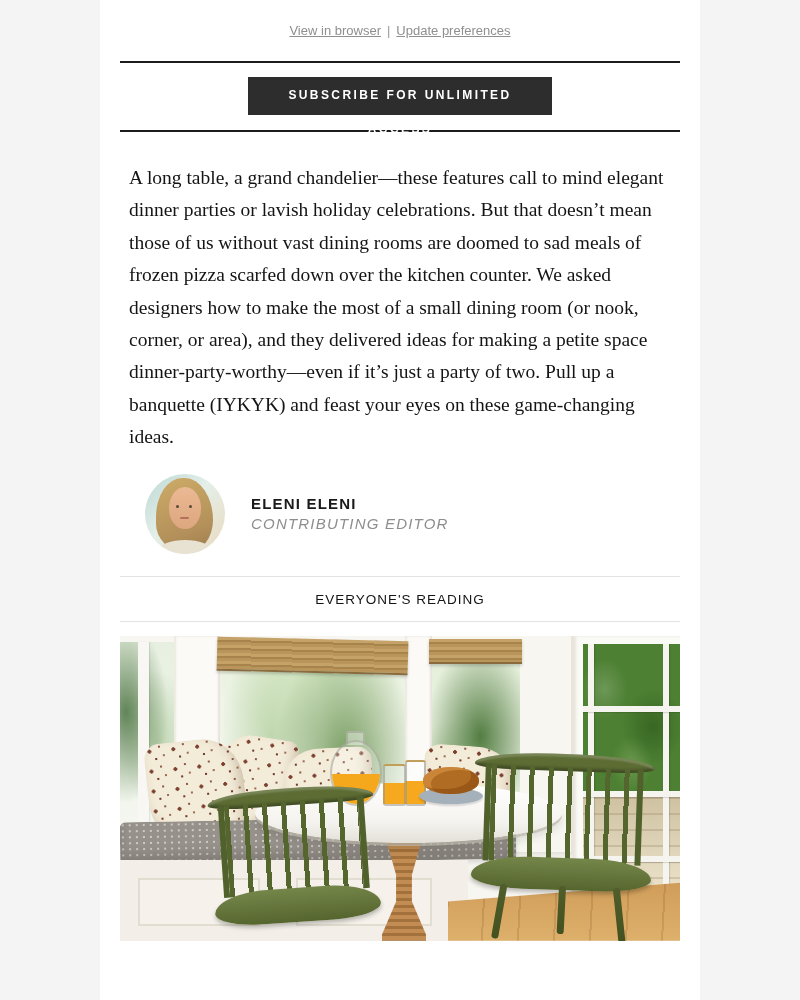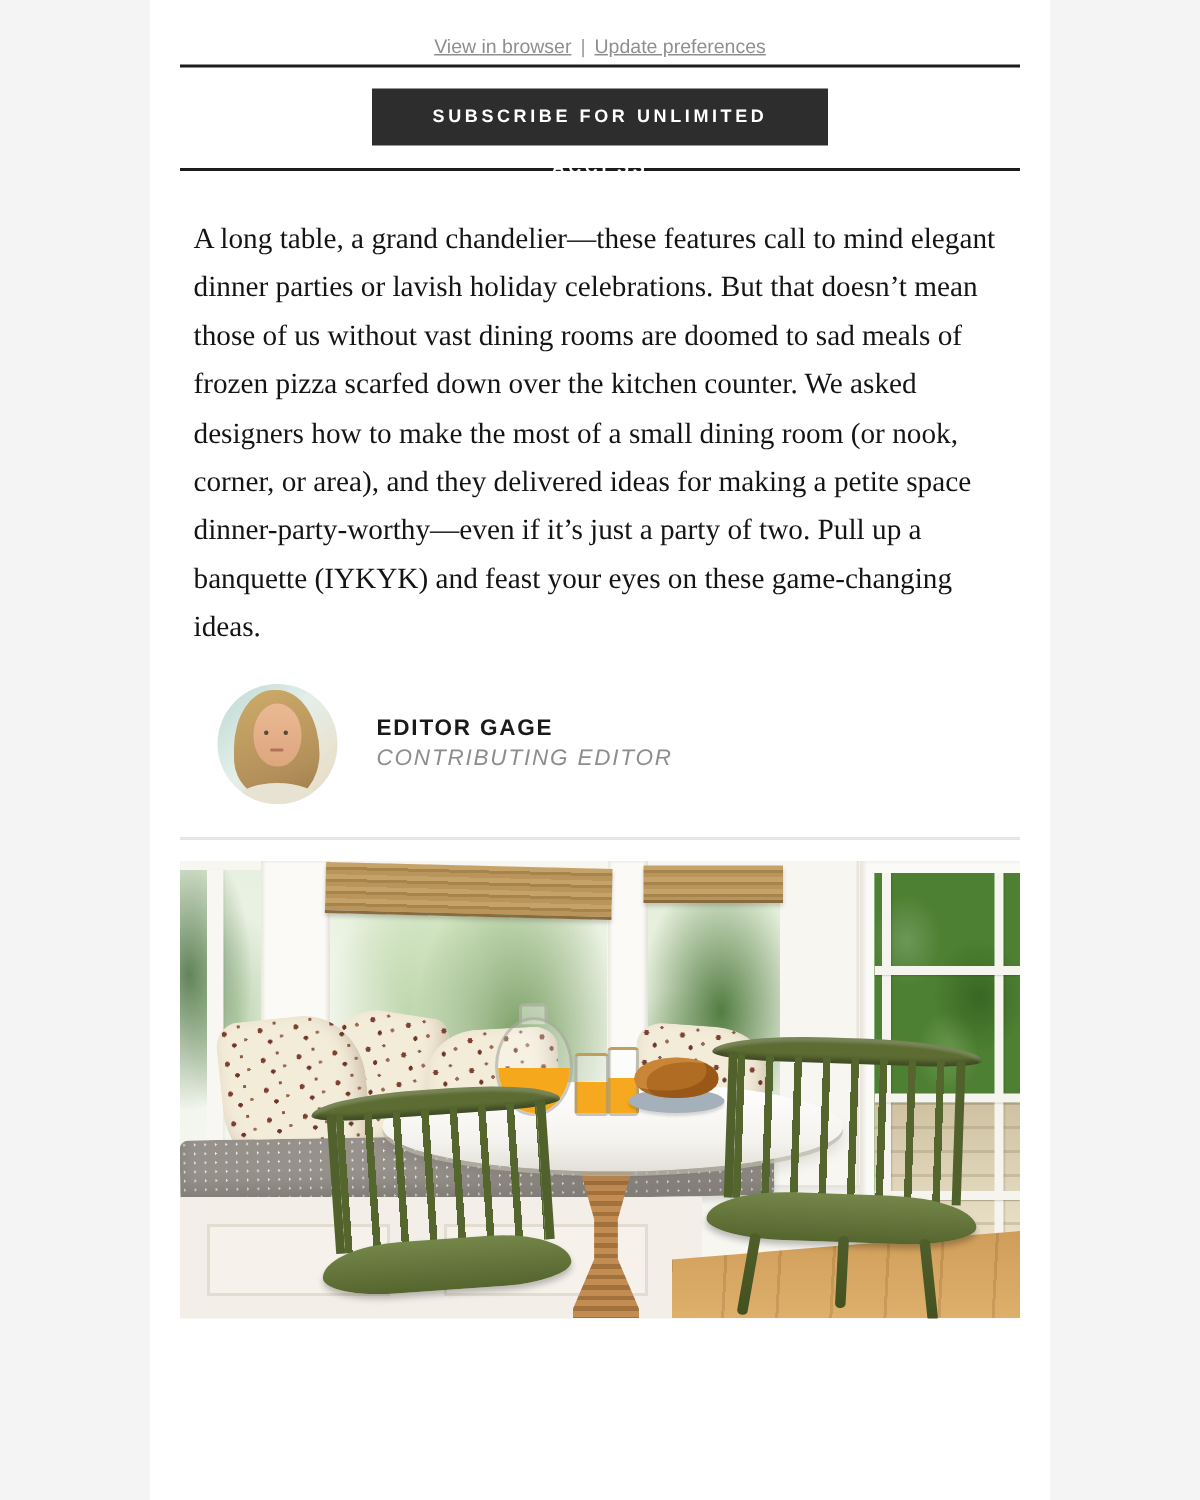--- a/index.html
+++ b/index.html
@@ -1,21 +1,21 @@
 <!DOCTYPE html>
 <html><head>
 <meta charset="utf-8">
 <style>
   html,body{margin:0;padding:0;}
   body{width:800px;height:1000px;background:#f4f4f4;overflow:hidden;
        font-family:"Liberation Sans",sans-serif;}
   .email{width:600px;height:1000px;margin:0 auto;background:#ffffff;}
 
   
-  .preheader{padding:23px 0 5px;text-align:center;font-size:13px;color:#8f8f8f;}
+  .preheader{padding:23px 0 23px;text-align:center;font-size:13px;color:#8f8f8f;}
   .preheader a{color:#8f8f8f;text-decoration:underline;cursor:pointer;}
   .preheader .sep{margin:0 6px;color:#9a9a9a;}
   .rule{height:2px;background:#1c1c1c;margin:0 20px;}
   .logo{text-align:center;font-family:"Liberation Serif",serif;font-weight:600;
         font-size:72px;line-height:1.0;letter-spacing:-6px;color:#111;margin-top:10px;}
   .tagline{text-align:center;font-size:17px;color:#6f6f6f;margin-top:5px;}
   .subscribe{display:block;width:304px;height:38px;margin:14px auto 0;background:#2d2d2d;
         color:#fff;font-size:12px;font-weight:bold;letter-spacing:2.4px;line-height:34px;
         text-align:center;border:none;cursor:pointer;font-family:"Liberation Sans",sans-serif;}
   .rule.r2{margin-top:15px;}
@@ -192,26 +192,27 @@
 
   <p class="intro">A long table, a grand chandelier—these features call to mind elegant dinner parties or lavish holiday celebrations. But that doesn’t mean those of us without vast dining rooms are doomed to sad meals of frozen pizza scarfed down over the kitchen counter. We asked designers how to make the most of a small dining room (or nook, corner, or area), and they delivered ideas for making a petite space dinner-party-worthy—even if it’s just a party of two. Pull up a banquette (IYKYK) and feast your eyes on these game-changing ideas.</p>
 
   <div class="author">
     <div class="avatar">
       <div class="hair"></div>
       <div class="face"></div>
       <div class="shoulders"></div>
     </div>
     <div class="author-meta">
-      <div class="author-name">EDITOR GAGE</div>
+      <div class="author-name">ELENI ELENI</div>
       <div class="author-role">CONTRIBUTING EDITOR</div>
     </div>
   </div>
 
   <div class="hairline"></div>
+  <div class="section-heading">EVERYONE'S READING</div>
   <div class="hairline h2"></div>
 
   <div class="photo" role="img" aria-label="Breakfast nook with built-in white banquette, cream floral pillows, gray patterned seat cushion, round white marble table on a woven rattan pedestal set with orange juice and a croissant, two olive-green spindle chairs, bay windows with woven roman shades and a glass door overlooking green hedges">
     <div class="glass-l"></div>
     <div class="mullion-l"></div>
     <div class="frame-a"></div>
     <div class="win-b"></div>
     <div class="frame-b"></div>
     <div class="win-c"></div>
     <div class="shade shade-b"></div>

